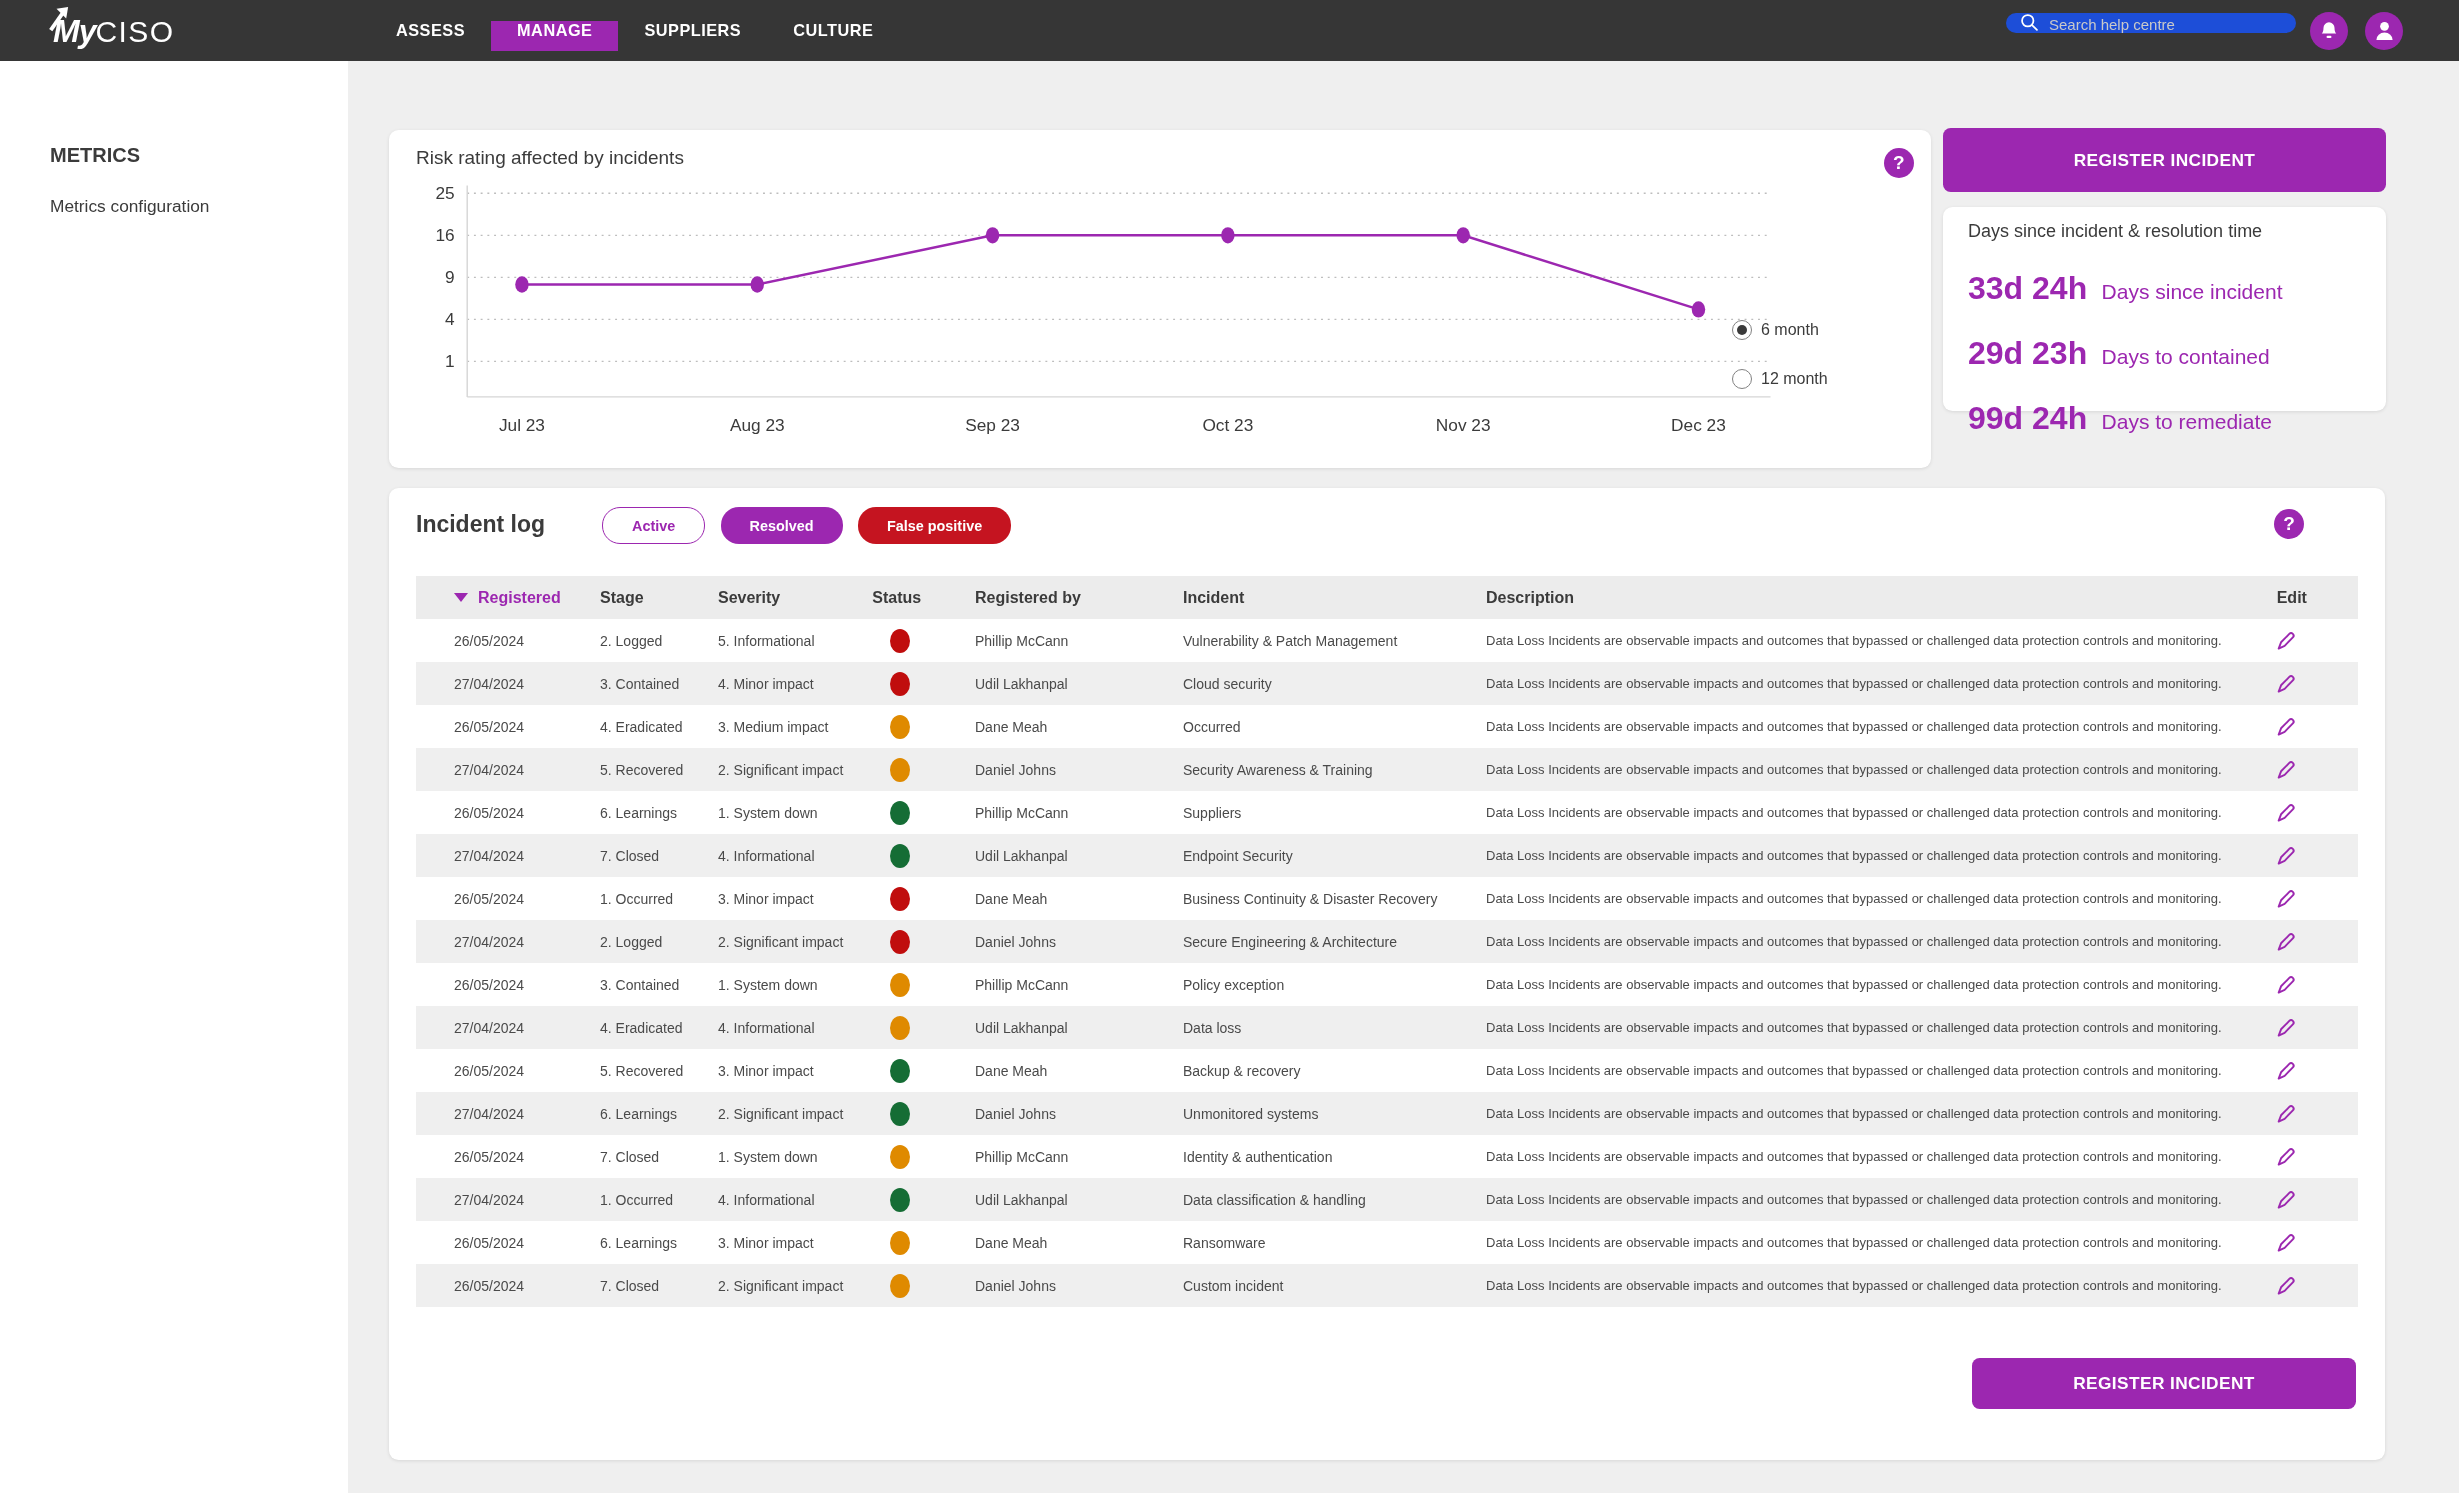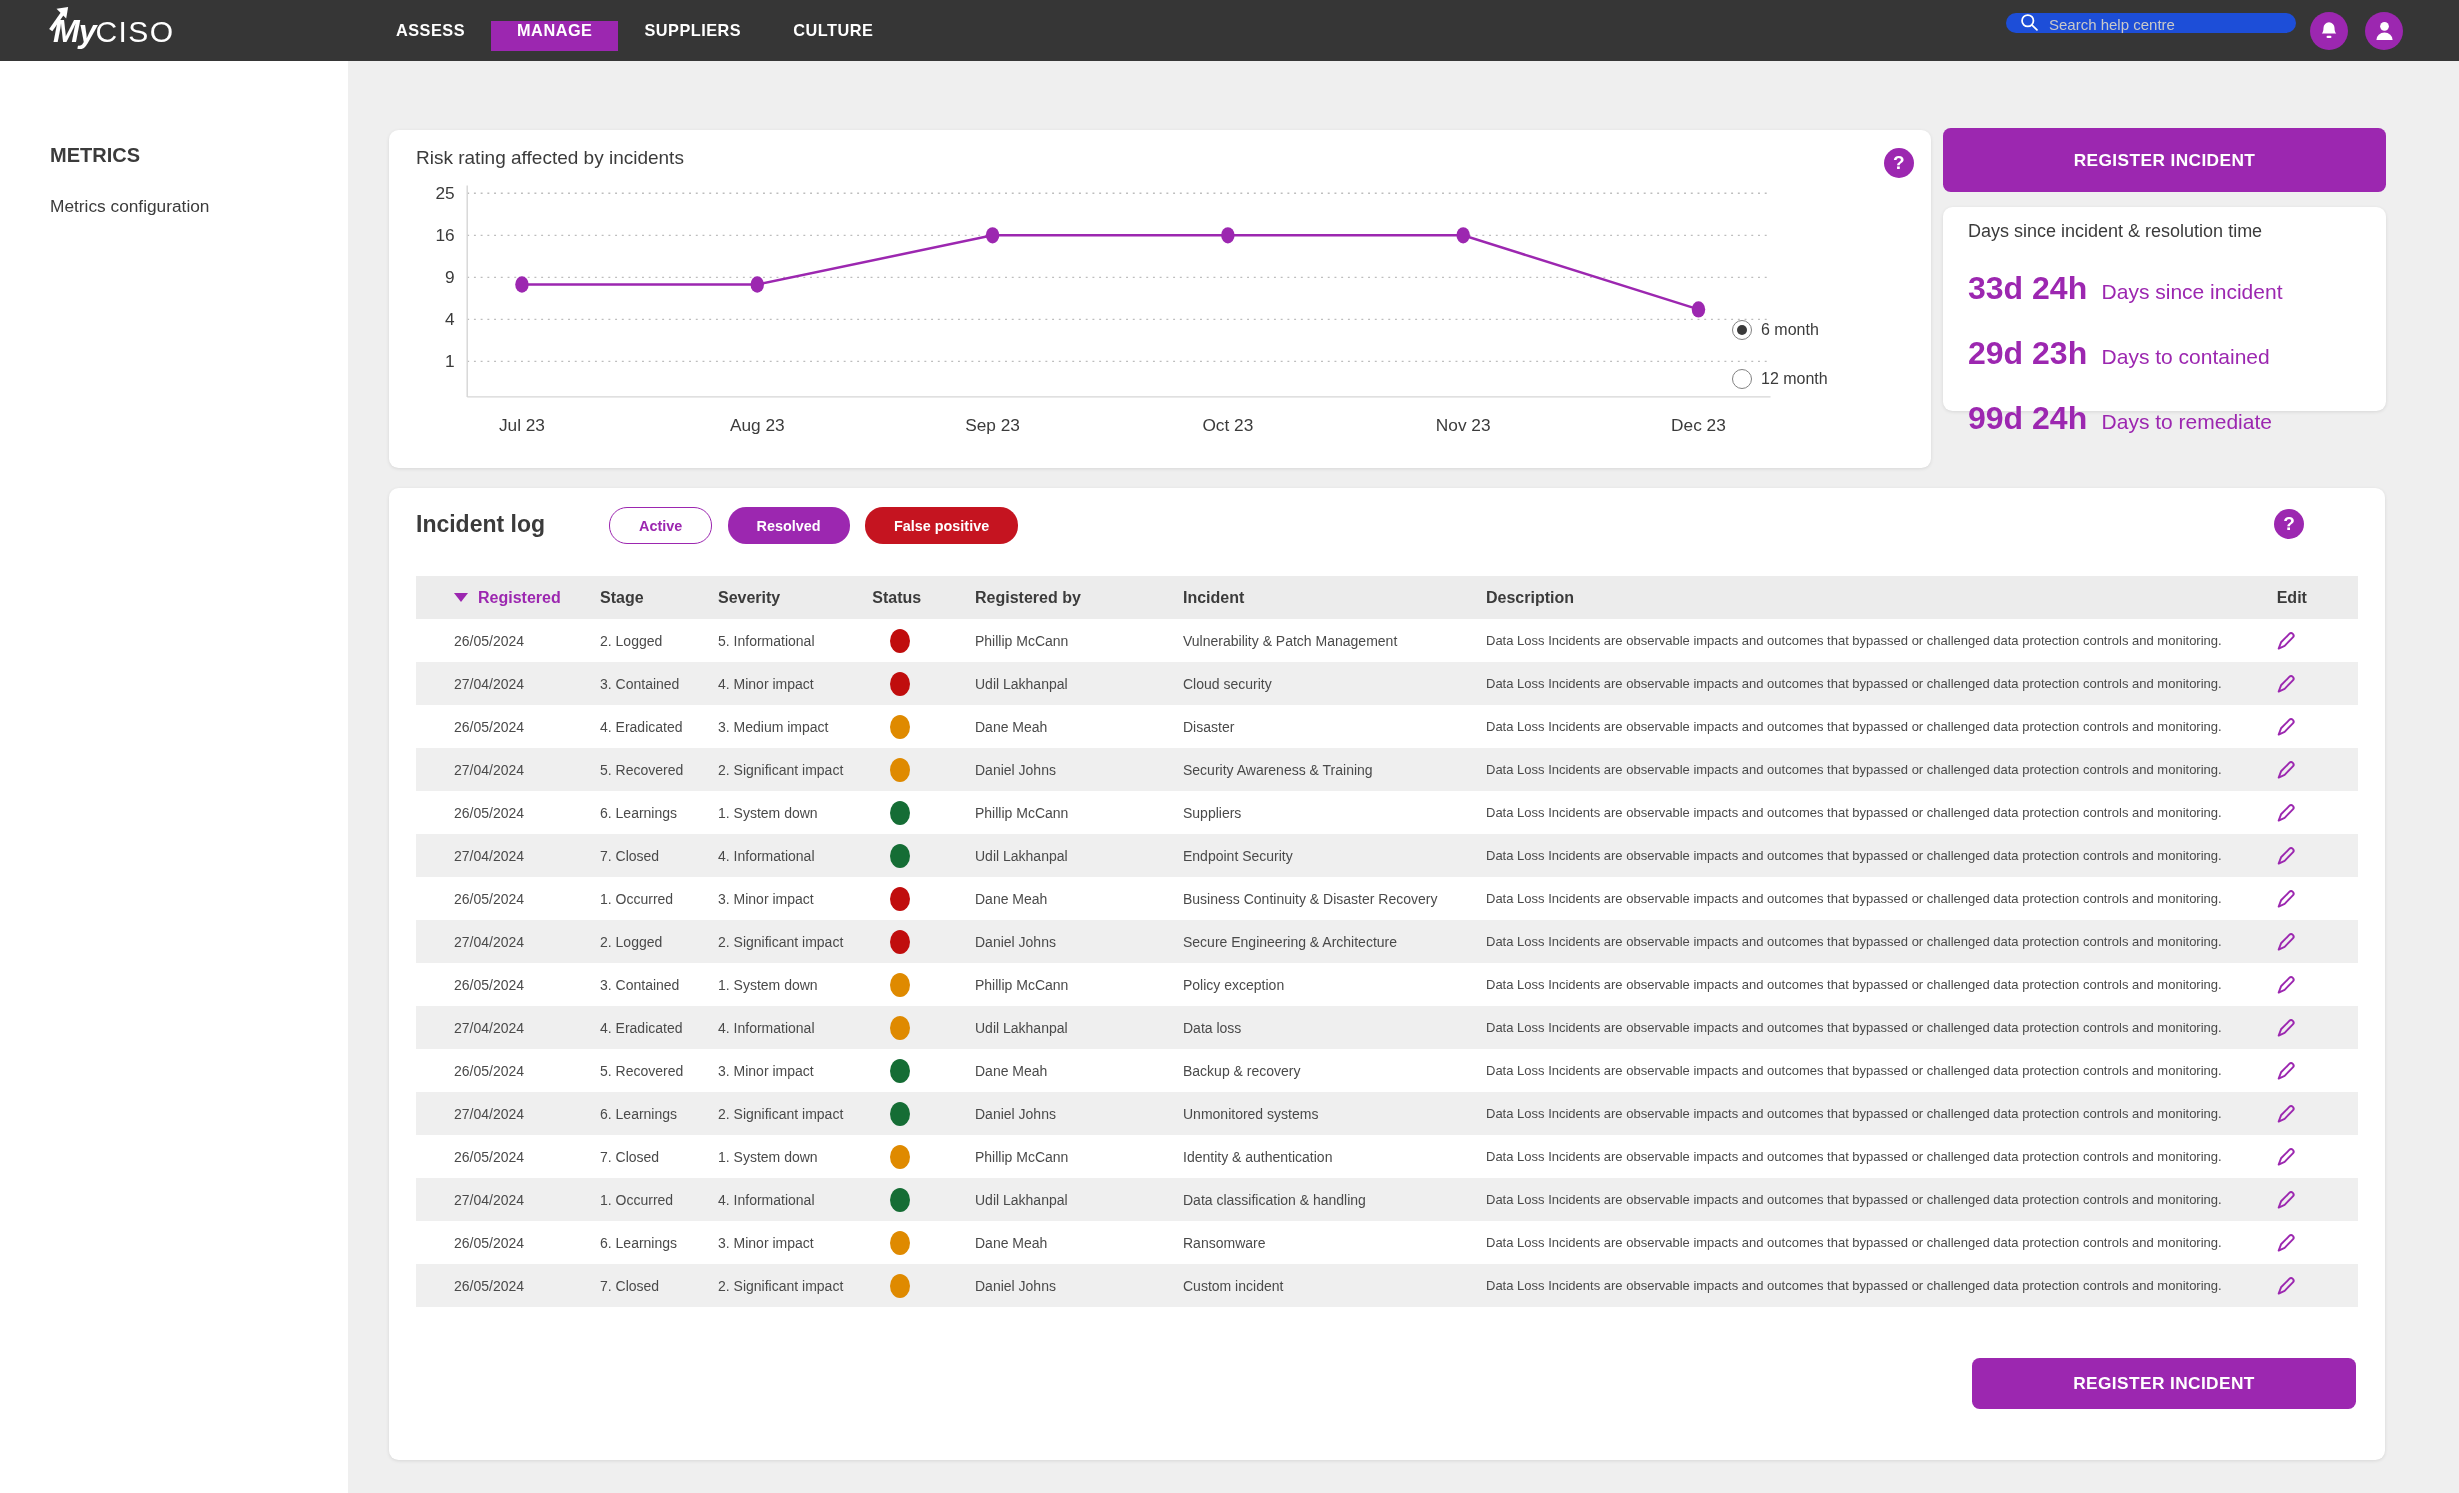--- a/index.html
+++ b/index.html
@@ -62,21 +62,21 @@
   #register-bottom{right:29px;bottom:51px;width:384px;height:51px}
 
   
   .stats-title{font-size:18px;color:var(--text)}
   .stat-row{display:flex;align-items:baseline;gap:14.4px;margin-top:28px}
   .stat-value{color:var(--accent);font-size:32px;font-weight:700;white-space:nowrap}
   .stat-label{color:var(--accent);font-size:21px;white-space:nowrap}
 
   
   #log-title{position:absolute;left:27px;top:23px;font-size:23px;font-weight:600}
-  .filters{position:absolute;left:220px;top:19px;display:flex;gap:15.4px}
+  .filters{position:absolute;left:213px;top:19px;display:flex;gap:15.4px}
   .pill{height:37px;padding:0 29px;border-radius:18px;font-size:14.4px;font-weight:600;display:flex;align-items:center;border:none;font-family:inherit;cursor:pointer}
   .pill.outline{background:#fff;border:1.9px solid var(--accent);color:var(--accent)}
   .pill.purple{background:var(--accent);color:#fff}
   .pill.red{background:var(--danger);color:#fff}
 
   .table{position:absolute;left:27px;right:27px;top:88px}
   .tr{display:grid;grid-template-columns:184px 118px 137px 120px 208px 303px 1fr 89px;align-items:center;height:43px}
   .thead{background:#ECECEC}
   .th{font-size:16px;font-weight:600;color:var(--text)}
   .th.sorted{color:var(--accent);display:flex;align-items:center;gap:10px;padding-left:38px;cursor:pointer}
@@ -255,21 +255,21 @@
 </div>
         </div>
         <div class="tr">
           <div class="td c-reg">26/05/2024</div>
           <div class="td">4. Eradicated</div>
           <div class="td">3. Medium impact</div>
           <div>
             <div class="dot amber"></div>
           </div>
           <div class="td">Dane Meah</div>
-          <div class="td">Disaster</div>
+          <div class="td">Occurred</div>
           <div class="td c-desc">Data Loss Incidents are observable impacts and outcomes that bypassed or challenged data protection controls and monitoring.</div>
           <div class="edit-cell">
   <svg width="22" height="22" viewBox="0 0 24 24">
     <path d="M4 20.2 L6.6 13.4 L15.6 4.3 A2.7 2.7 0 0 1 19.5 8.1 L10.5 17.3 L4 20.2 Z" fill="none" stroke="#9C27B0" stroke-width="2.1" stroke-linejoin="round"></path>
   </svg>
 </div>
         </div>
         <div class="tr">
           <div class="td c-reg">27/04/2024</div>
           <div class="td">5. Recovered</div>

